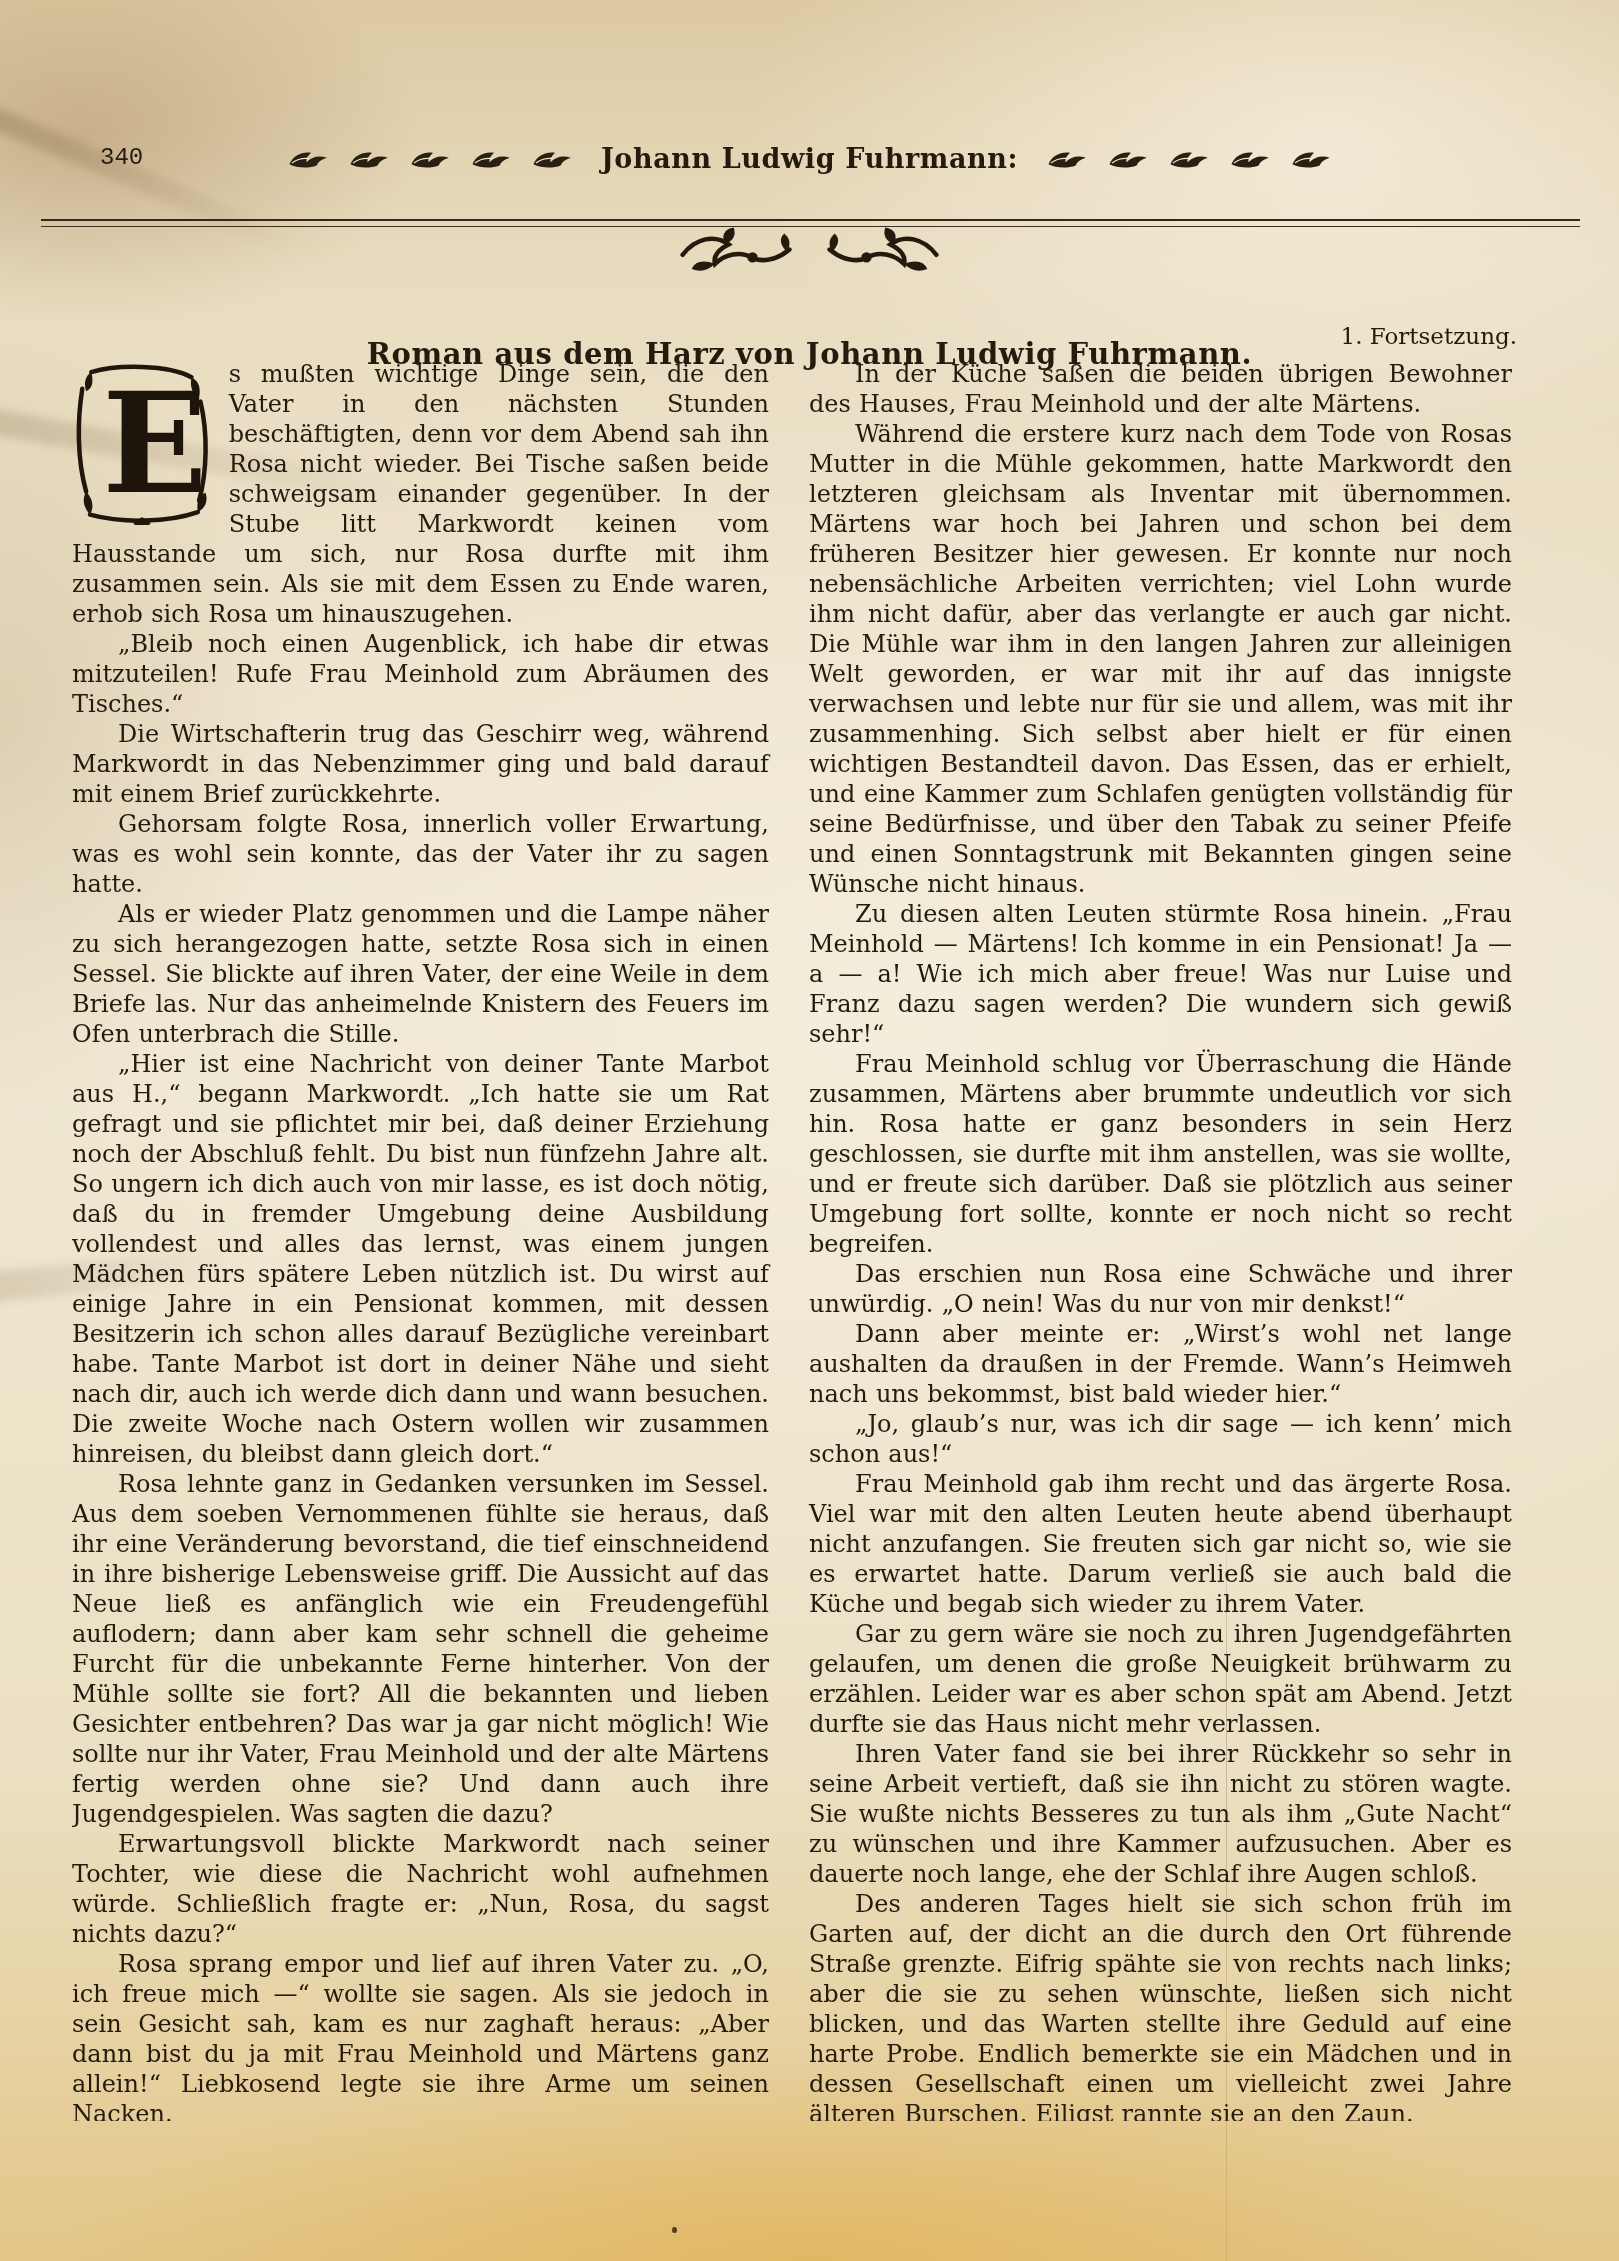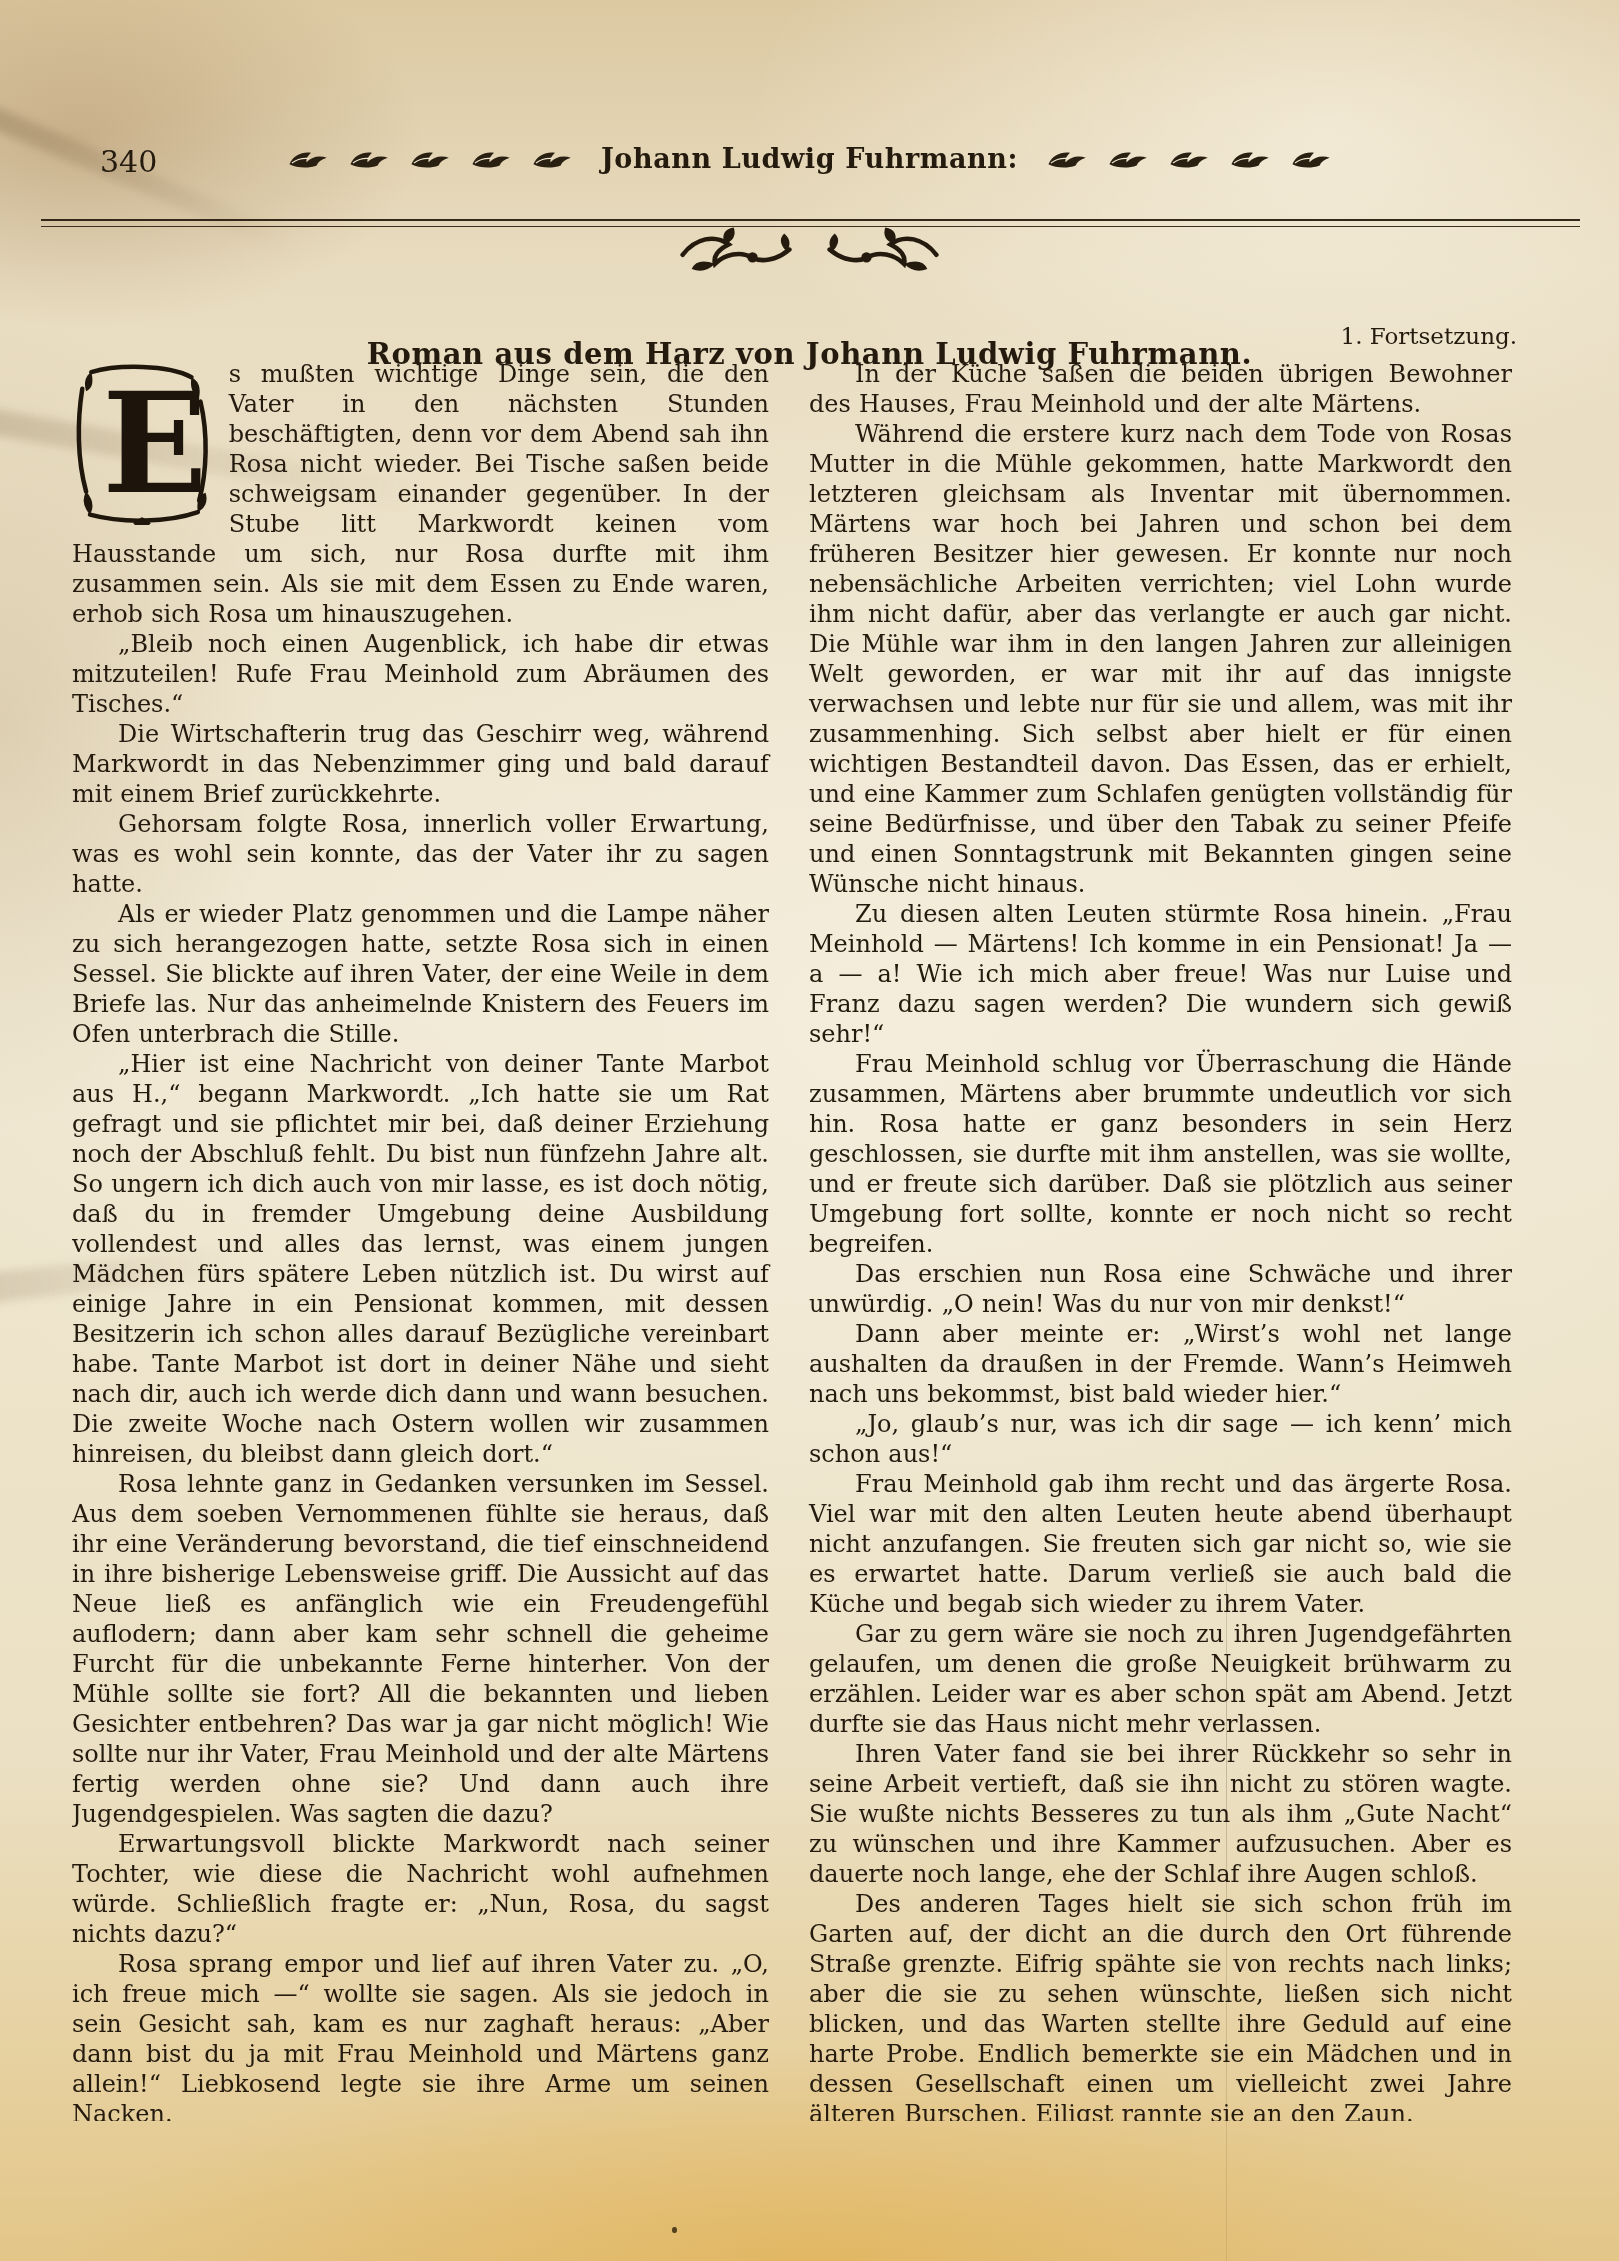--- a/index.html
+++ b/index.html
@@ -23,21 +23,21 @@
     background:linear-gradient(90deg,rgba(105,80,50,.30),rgba(105,80,50,0));}
   .crease.b{left:-39px;top:444px;width:463px;height:26px;transform:rotate(10deg);
     background:linear-gradient(90deg,rgba(105,80,50,.22),rgba(105,80,50,0));}
   .crease.c{left:-26px;top:1260px;width:270px;height:30px;transform:rotate(-6deg);
     background:linear-gradient(90deg,rgba(105,80,50,.18),rgba(105,80,50,0));}
   .fold-line{position:absolute;left:1226px;top:1453px;width:1.3px;height:809px;
     background:linear-gradient(180deg,transparent,rgba(90,70,40,.28) 30%,rgba(90,70,40,.12));}
   .speck{position:absolute;left:672px;top:2227px;width:4.5px;height:6.4px;border-radius:50%;
     background:#3a2a12;opacity:.85;}
 
-  .page-number{position:absolute;left:100px;top:144px;font-size:30px;}
+  .page-number{position:absolute;left:100px;top:144px;font-size:24px;font-family:Liberation Mono, monospace;}
   .running-head{position:absolute;top:143px;left:50%;transform:translateX(-50%);
     display:flex;align-items:center;gap:19px;white-space:nowrap;}
   .running-title{font-size:27px;font-weight:bold;letter-spacing:0.6px;padding:0 9px;}
   .orn{display:inline-block;width:42px;height:19px;}
   .orn svg{width:100%;height:100%;display:block;}
 
   .rule{position:absolute;top:219px;left:41px;width:1539px;height:5.1px;
     border-top:2.6px solid #33281a;border-bottom:1.3px solid #3d3020;}
 
   .title-row{position:absolute;top:225px;left:0;width:100%;

